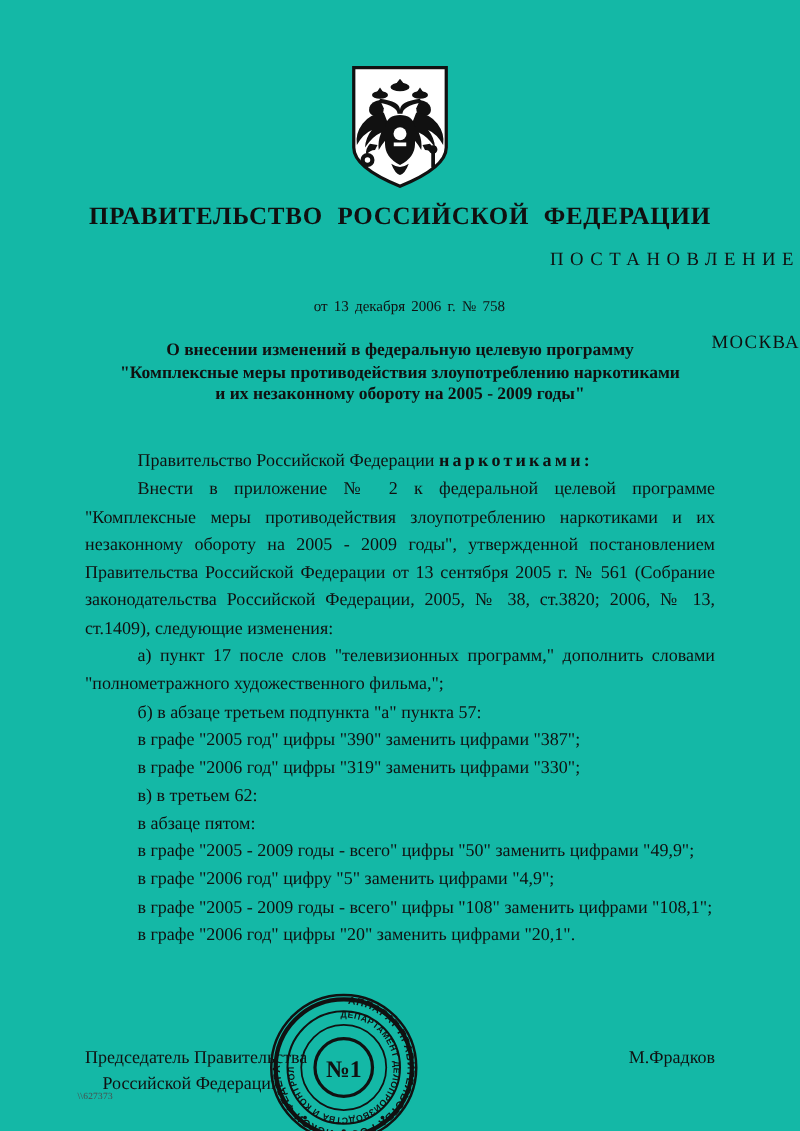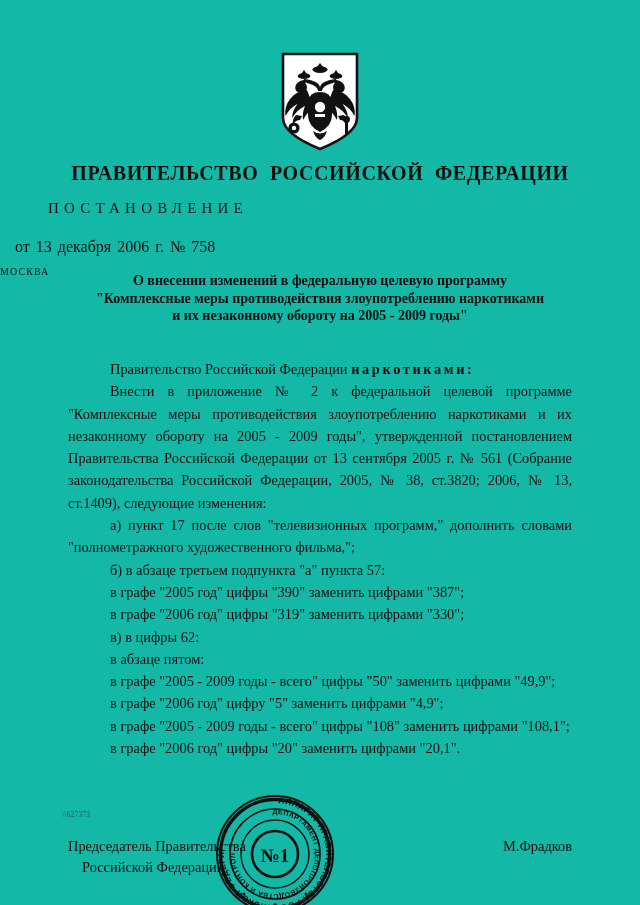--- a/index.html
+++ b/index.html
@@ -52,42 +52,41 @@
     font-weight: bold;
     letter-spacing: 0.6px;
     word-spacing: 6px;
     white-space: nowrap;
   }
   .doc-type {
     position: absolute;
     left: 0;
     right: 0;
     top: 200px;
-    text-align: left;
+    text-align: right;
     font-size: 15px;
     letter-spacing: 5.2px;
     word-spacing: 2px;
-    padding-left: 48px;
   }
   .doc-date {
     position: absolute;
     left: 15px;
     right: 0;
     top: 238px;
-    text-align: left;
-    font-size: 16px;
+    text-align: center;
+    font-size: 12px;
     word-spacing: 2px;
   }
   .doc-city {
     position: absolute;
     left: 0;
     right: 0;
     top: 266px;
-    text-align: left;
-    font-size: 10px;
+    text-align: right;
+    font-size: 15px;
     letter-spacing: 1.1px;
   }
 
   
   .subject {
     position: absolute;
     left: 72px;
     right: 72px;
     top: 272px;
     text-align: center;
@@ -132,21 +131,21 @@
     justify-content: space-between;
     align-items: flex-start;
   }
   .sign-left { white-space: pre-line; }
   .sign-left .l2 { display: block; padding-left: 14px; }
   .sign-name { white-space: nowrap; padding-top: 21px; font-family: Liberation Serif, serif; }
 
   .ref-number {
     position: absolute;
     left: 62px;
-    top: 810px;
+    top: 872px;
     font-size: 7.5px;
     color: #4a4a4a;
     letter-spacing: 0.2px;
   }
 
   
   .stamp {
     position: absolute;
     left: 214px;
     top: 793px;
@@ -208,21 +207,21 @@
     <span class="ln">и их незаконному обороту на 2005 - 2009 годы"</span>
   </div>
 
   <div class="body-text">
     <p class="p indent nojust"><span>Правительство Российской Федерации </span><span class="spaced">наркотиками:</span></p>
     <p class="p indent">Внести в приложение № 2 к федеральной целевой программе "Комплексные меры противодействия злоупотреблению наркотиками и их незаконному обороту на 2005 - 2009 годы", утвержденной постановлением Правительства Российской Федерации от 13 сентября 2005 г. № 561 (Собрание законодательства Российской Федерации, 2005, № 38, ст.3820; 2006, № 13, ст.1409), следующие изменения:</p>
     <p class="p indent">а) пункт 17 после слов "телевизионных программ," дополнить словами "полнометражного художественного фильма,";</p>
     <p class="p indent nojust">б) в абзаце третьем подпункта "а" пункта 57:</p>
     <p class="p indent nojust">в графе "2005 год" цифры "390" заменить цифрами "387";</p>
     <p class="p indent nojust">в графе "2006 год" цифры "319" заменить цифрами "330";</p>
-    <p class="p indent nojust">в) в цифры 62:</p>
+    <p class="p indent nojust">в) в третьем 62:</p>
     <p class="p indent nojust">в абзаце пятом:</p>
     <p class="p indent">в графе "2005 - 2009 годы - всего" цифры "50" заменить цифрами "49,9";</p>
     <p class="p indent nojust">в графе "2006 год" цифру "5" заменить цифрами "4,9";</p>
     <p class="p indent">в графе "2005 - 2009 годы - всего" цифры "108" заменить цифрами "108,1";</p>
     <p class="p indent nojust">в графе "2006 год" цифры "20" заменить цифрами "20,1".</p>
   </div>
 
   <div class="sign-block">
     <div class="sign-row">
       <div class="sign-left">

